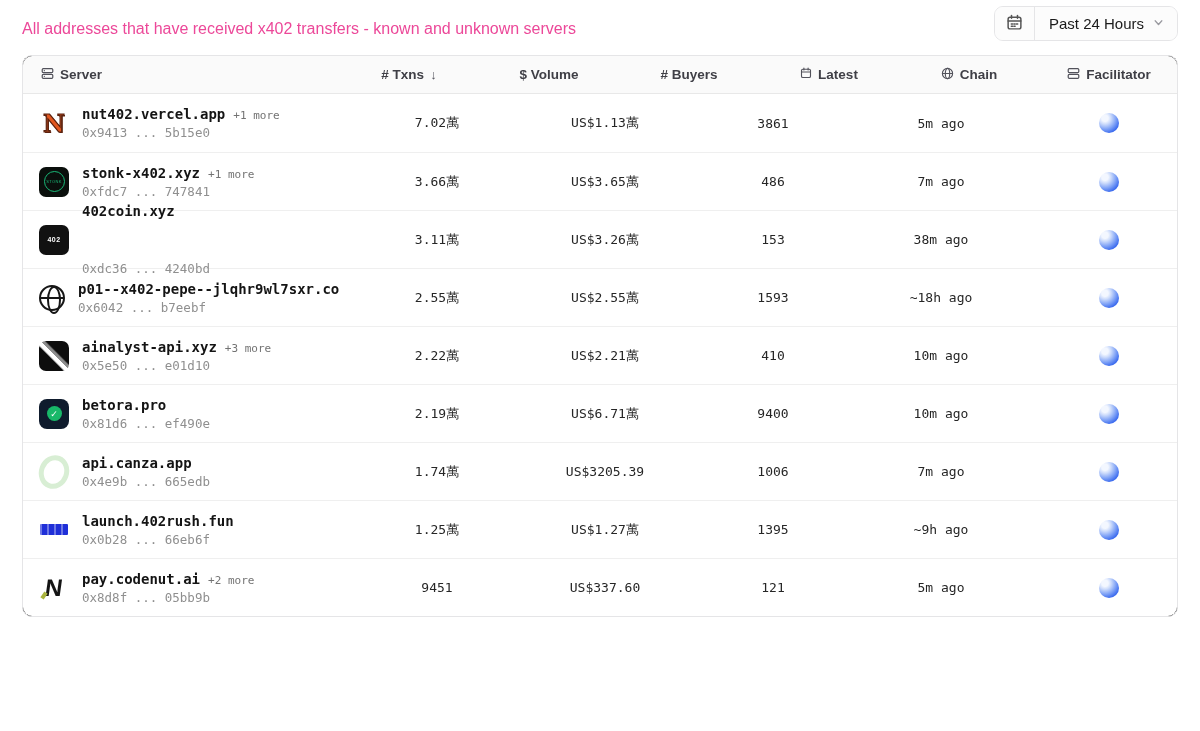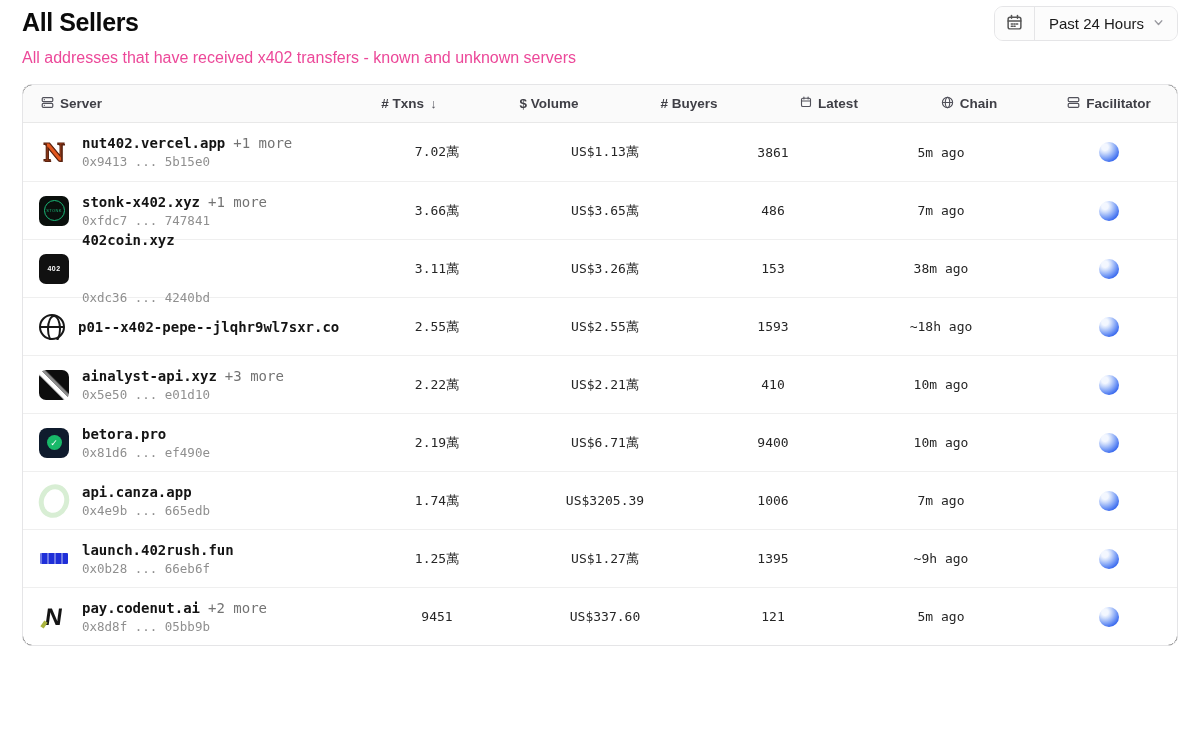--- a/index.html
+++ b/index.html
@@ -35,21 +35,21 @@
   .th svg{ flex:none; }
   .sort-arrow{ color:#52525b; font-size:13px; font-weight:400; }
 
   .trow{ height:58px; border-top:1px solid var(--sep); background:#fff; cursor:pointer;gap:28px; }
   .trow:first-child{ border-top:none; }
 
   .server-cell{ display:flex; align-items:center; gap:13px; padding-left:16px; overflow:hidden; }
   .server-text{ min-width:0; }
   .server-line{ display:flex; align-items:baseline; gap:8px; white-space:nowrap; overflow:hidden; }
   .server-name{ font-family:var(--mono); font-size:14px; font-weight:700; color:#141414; }
-  .server-more{ font-family:var(--mono); font-size:14px; color:#737373;text-align:right; }
+  .server-more{ font-family:var(--mono); font-size:11px; color:#737373;text-align:right; }
   .server-address{ margin-top:3px; font-family:var(--mono); font-size:12.5px; color:#8f8f8f; white-space:nowrap; }
 
   .num-cell{ text-align:center; font-family:var(--mono); font-size:13px; color:#262626; }
   .icon-cell{ display:flex; align-items:center; justify-content:center; gap:2px; }
 
   
   .chain-sphere{ width:20px; height:20px; border-radius:50%; flex:none;
     background: radial-gradient(circle at 30% 26%, #f3f7ff 0 16%, #ccdbfb 30%, #7fa2f6 54%, #3566ee 78%, #1b48ce 100%); }
 
   
@@ -100,21 +100,20 @@
     background-image:repeating-linear-gradient(90deg, rgba(255,255,255,.35) 0 2px, transparent 2px 7px); }
   .fav-codenut::before{ content:"N"; font-weight:700; font-size:24px; color:#141414; transform:skewX(-8deg); }
   .fav-codenut::after{ content:""; position:absolute; left:3px; bottom:4px; width:4px; height:7px;
     background:#aab43e; transform:rotate(35deg); }
 </style>
 </head>
 <body>
 
 <div class="page">
 
-  <h1 class="page-title">All Sellers</h1>
   <p class="page-subtitle">All addresses that have received x402 transfers - known and unknown servers</p>
 
   <div class="time-filter">
     <button class="cal-btn">
       <span>
         <svg width="17" height="17" viewBox="0 0 16 16" fill="none" stroke="#555" stroke-width="1.4" stroke-linecap="round">
           <rect x="2" y="3" width="12" height="11" rx="1.8"></rect>
           <line x1="2" y1="6.6" x2="14" y2="6.6"></line>
           <line x1="5.2" y1="1.4" x2="5.2" y2="4"></line>
           <line x1="10.8" y1="1.4" x2="10.8" y2="4"></line>
@@ -263,20 +262,21 @@
           </div>
   </div>
         <div class="grid-row trow">
     <div class="server-cell">
       <span class="fav fav-globe"></span>
       <span class="server-text">
         <span class="server-line">
           <span class="server-name">p01--x402-pepe--jlqhr9wl7sxr.co</span>
 
         </span>
+        <span class="server-address" style="display:block;">0x6042 ... b7eebf</span>
       </span>
     </div>
     <div class="num-cell">2.55萬</div>
     <div class="num-cell">US$2.55萬</div>
     <div class="num-cell">1593</div>
     <div class="num-cell">~18h ago</div>
     <div class="icon-cell">
       <span class="chain-sphere"></span>
     </div>
     <div class="icon-cell">

